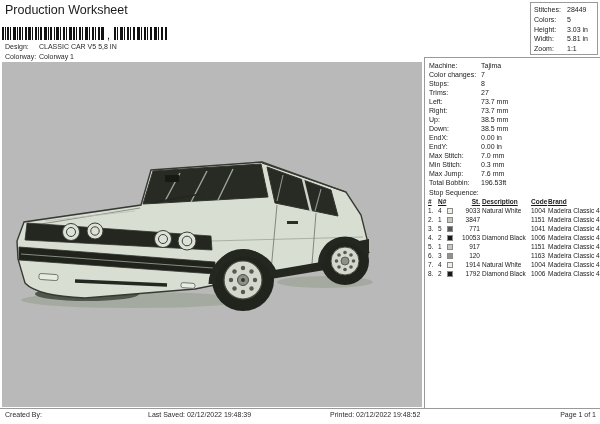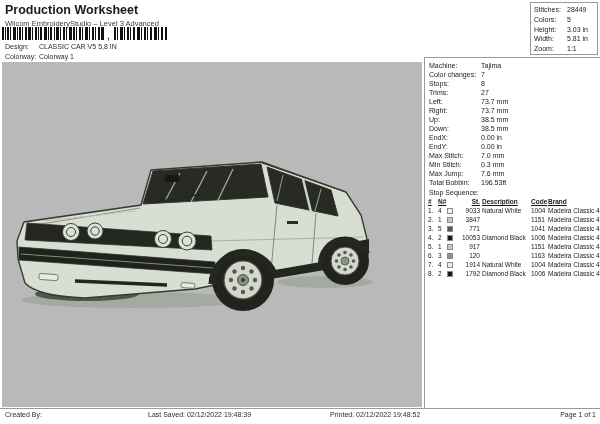--- a/index.html
+++ b/index.html
@@ -3,21 +3,21 @@
 <meta charset="utf-8">
 <style>
   * { margin:0; padding:0; box-sizing:border-box; }
   html,body { background:#e8e8e8; }
   .page {
     position:relative; width:600px; height:424px; background:#ffffff;
     font-family:"Liberation Sans", sans-serif; color:#1a1a1a; overflow:hidden;
     outline:1px solid #c9c9c9;
   }
   .abs { position:absolute; }
-  .title { left:5px; top:3px; font-size:12.5px; font-weight:bold; }
+  .title { left:5px; top:3px; font-size:12.5px; font-weight:normal; }
   .subtitle { left:5px; top:19px; font-size:7.5px; color:#3c3c3c; }
   .barcode { left:2px; top:27px; }
   .kv-row { left:5px; font-size:7px; color:#2a2a2a; white-space:nowrap; }
   .kv-row .kl { display:inline-block; width:34px; }
   .stats-box {
     left:530px; top:2px; width:68px; height:53px;
     border:1px solid #9a9a9a; padding:2px 0 0 3px; font-size:7px;
   }
   .stats-box .info-row { height:9.8px; line-height:9.8px; white-space:nowrap; }
   .stats-box .il { display:inline-block; width:33px; }
@@ -40,21 +40,20 @@
   .swatch { width:6px; height:6px; border:1px solid #8a8a8a; }
   .footer-line { left:0; top:408px; width:600px; border-top:1px solid #9a9a9a; height:0; }
   .footer-text { top:411px; font-size:7px; color:#2a2a2a; white-space:nowrap; }
 </style>
 </head>
 <body>
 
 <div class="page">
 
   <div class="abs title">Production Worksheet</div>
-  <div class="abs subtitle">Wilcom EmbroideryStudio – Level 3 Advanced</div>
 
   <svg class="abs barcode" width="166" height="14" viewBox="0 0 166 14">
     <g fill="#111">
       <rect x="0" y="0" width="2" height="13"></rect>
         <rect x="3" y="0" width="1" height="13"></rect>
         <rect x="5" y="0" width="2" height="13"></rect>
         <rect x="8" y="0" width="1" height="13"></rect>
       <rect x="11" y="0" width="3" height="13"></rect>
         <rect x="15" y="0" width="1" height="13"></rect>
         <rect x="17" y="0" width="2" height="13"></rect>

